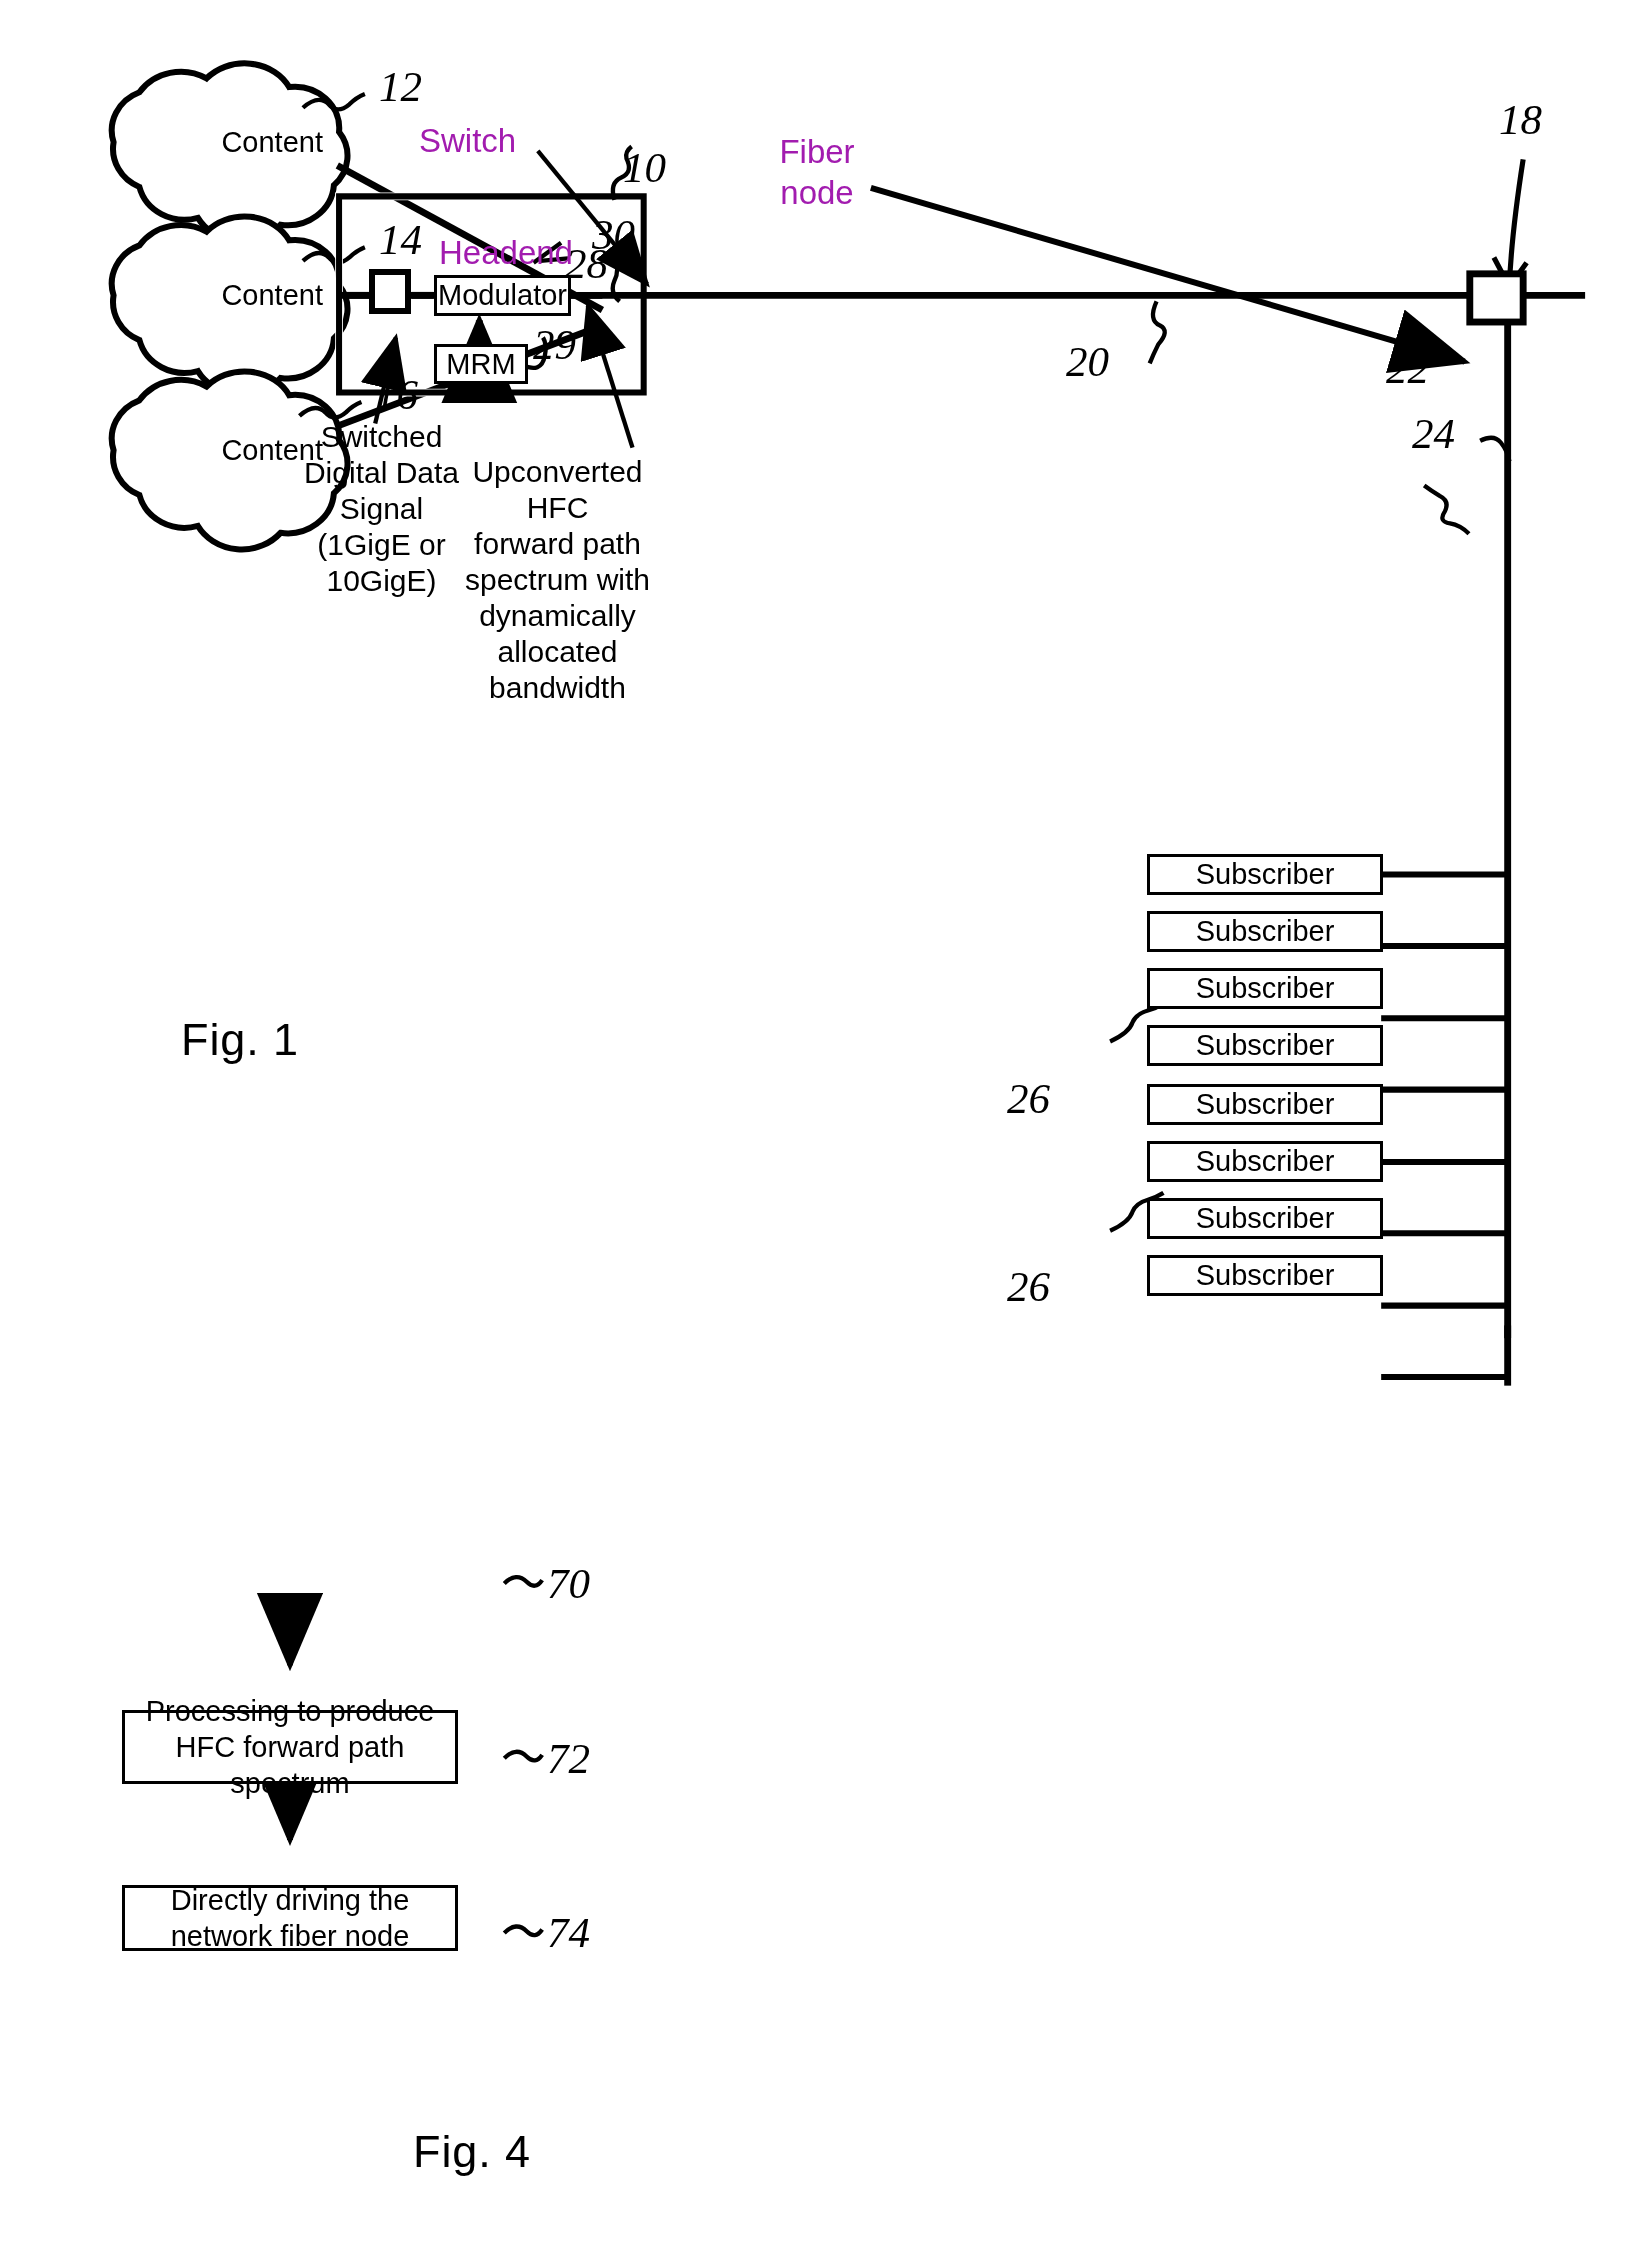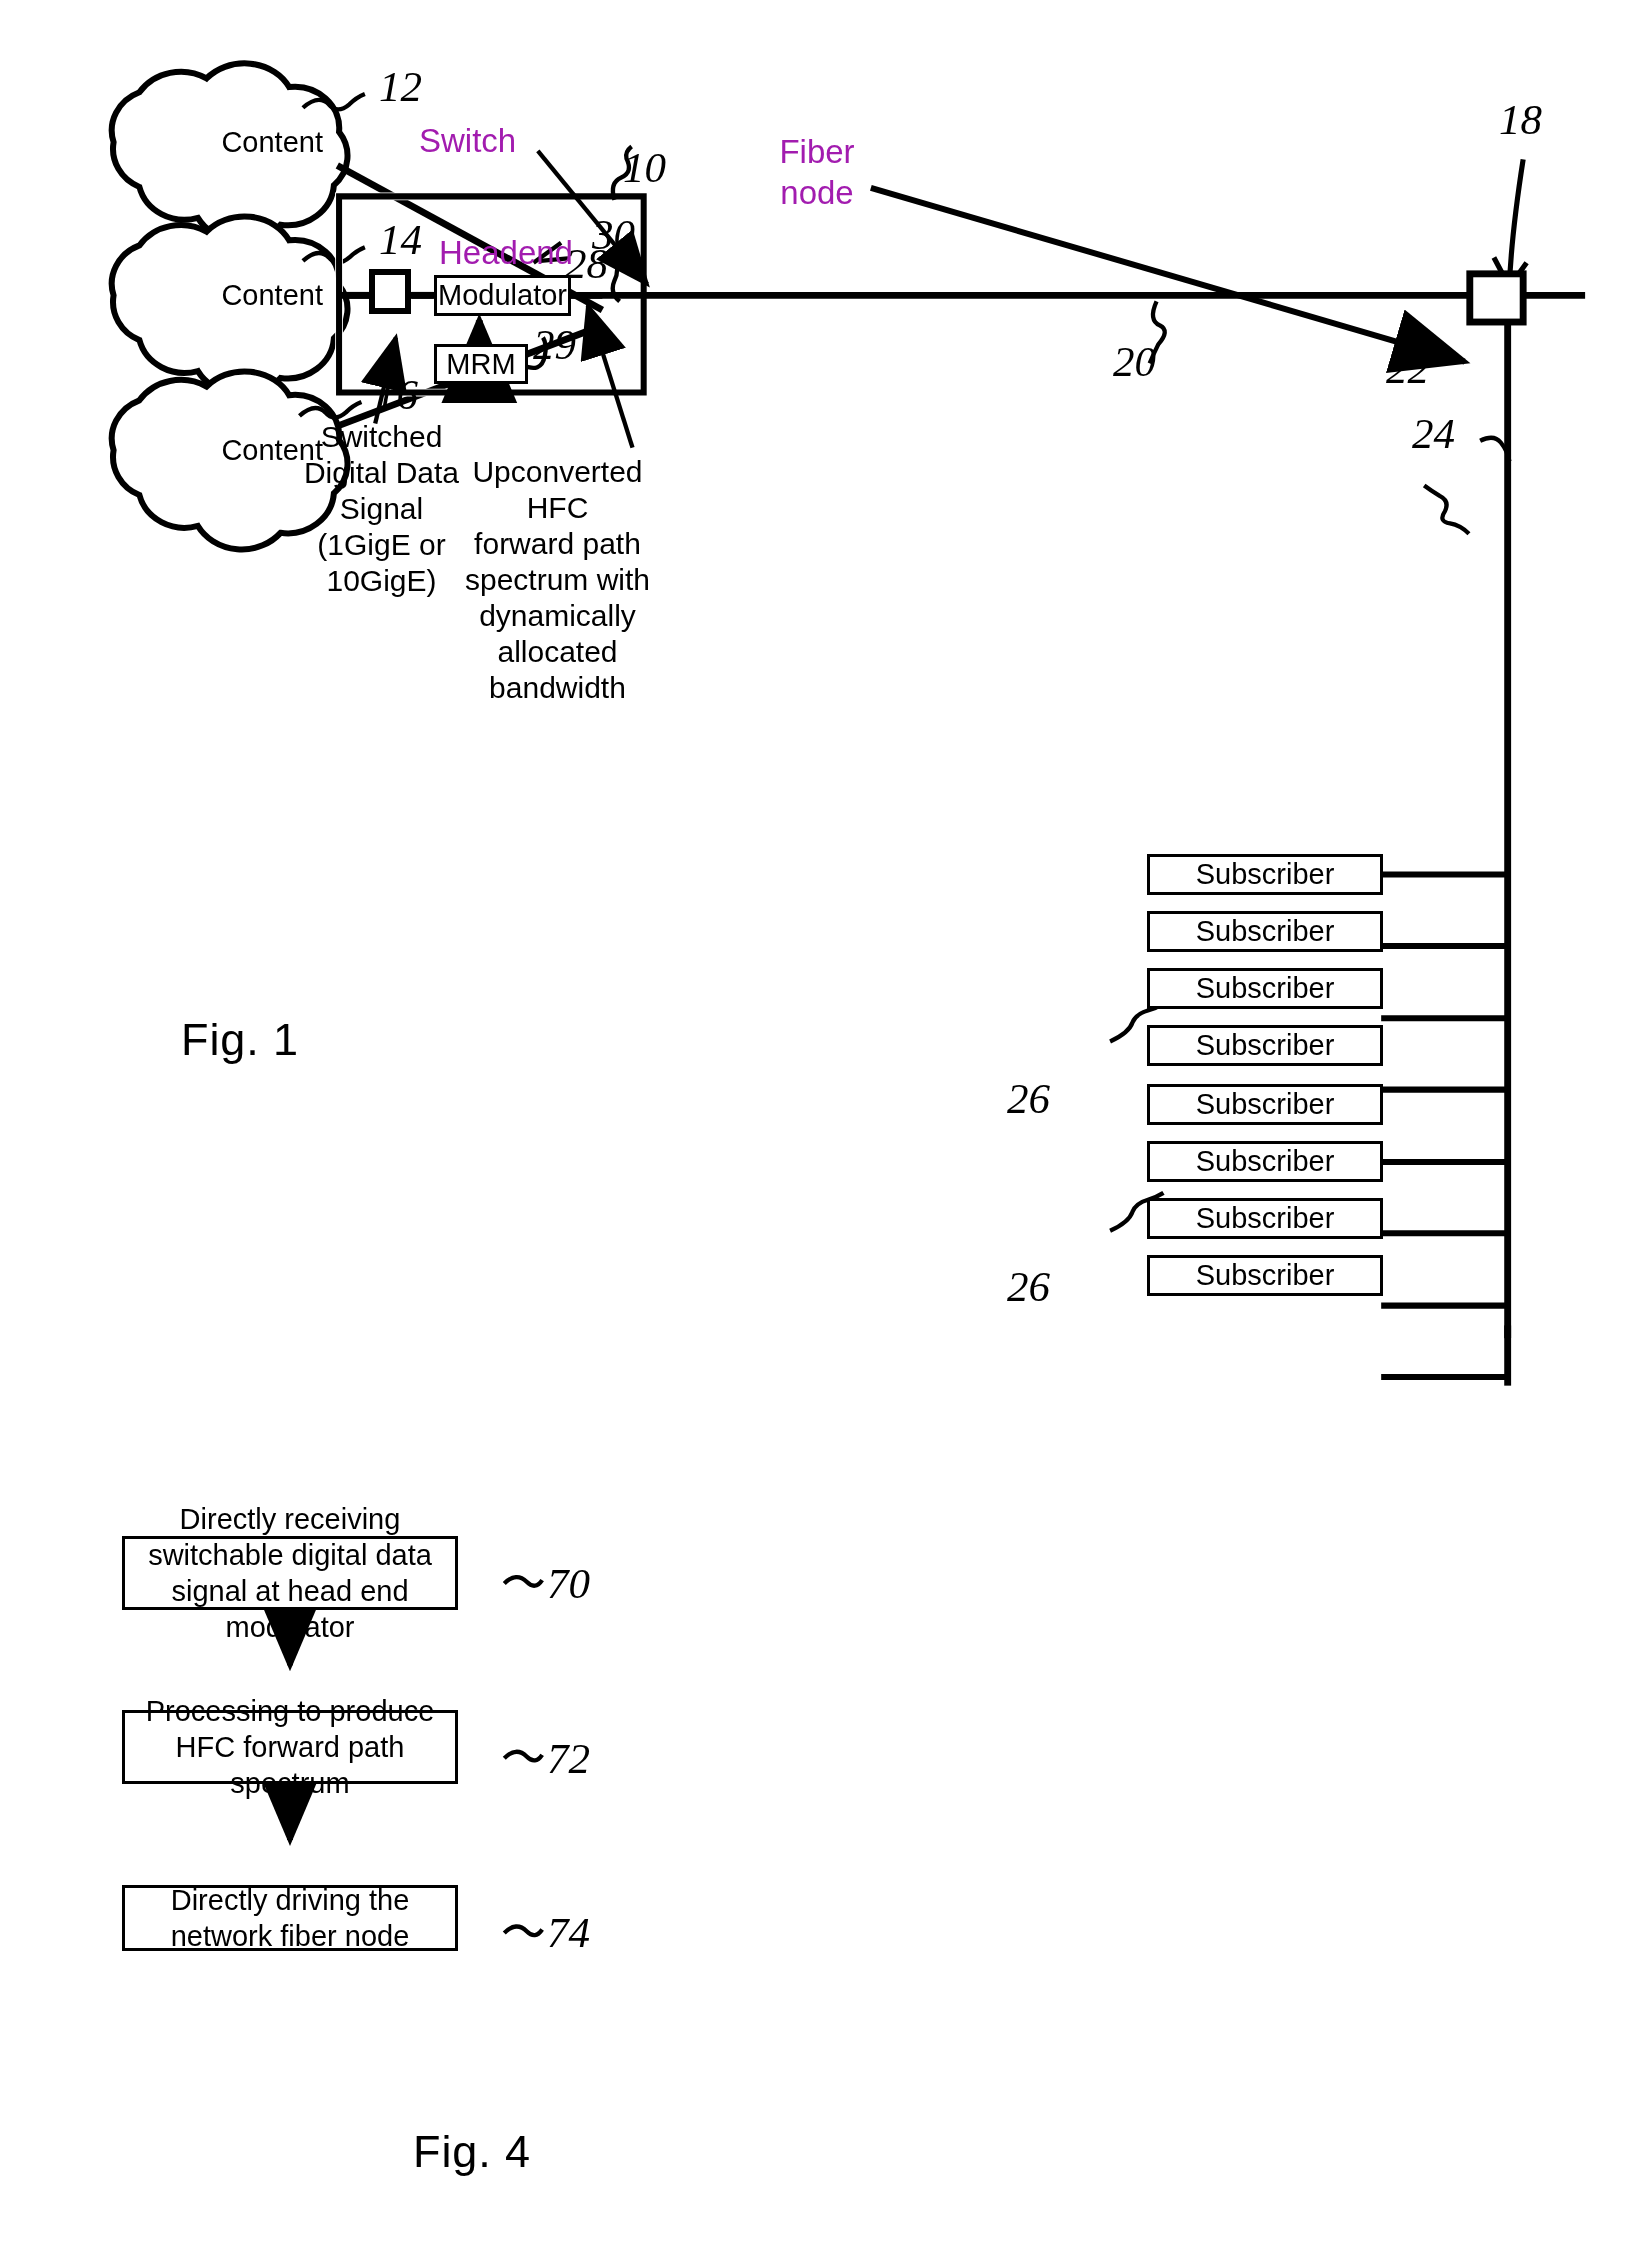--- a/index.html
+++ b/index.html
@@ -206,21 +206,21 @@
   <div class="cloud-text" style="left:116px; top:279px;">Content</div>
   <div class="cloud-text" style="left:116px; top:434px;">Content</div>
 
   <div class="hand" style="left:379px; top:62px;">12</div>
   <div class="hand" style="left:379px; top:215px;">14</div>
   <div class="hand" style="left:375px; top:370px;">16</div>
   <div class="hand" style="left:623px; top:143px;">10</div>
   <div class="hand" style="left:592px; top:210px;">30</div>
   <div class="hand" style="left:565px; top:231px;margin-top:8px;">28</div>
   <div class="hand" style="left:533px; top:320px;">29</div>
-  <div class="hand" style="left:1113px; top:337px;">20</div>
+  <div class="hand" style="left:1066px; top:337px;">20</div>
   <div class="hand" style="left:1499px; top:95px;">18</div>
   <div class="hand" style="left:1386px; top:344px;">22</div>
   <div class="hand" style="left:1412px; top:409px;">24</div>
   <div class="hand" style="left:1007px; top:1074px;">26</div>
   <div class="hand" style="left:1007px; top:1262px;">26</div>
   <div class="hand" style="left:547px; top:1559px;">70</div>
   <div class="hand" style="left:547px; top:1734px;">72</div>
   <div class="hand" style="left:547px; top:1908px;">74</div>
 
   <div class="lbl" style="left:439px; top:207px; font-size:33px;margin-top:27px;">Headend</div>
@@ -272,23 +272,20 @@
   </div>
   <div class="boxed" style="left:1147px; top:1198px; width:236px; height:41px;">
     <span>Subscriber</span>
   </div>
   <div class="boxed" style="left:1147px; top:1255px; width:236px; height:41px;">
     <span>Subscriber</span>
   </div>
 
   <div class="figlabel" style="left:181px; top:1014px;">Fig. 1</div>
 
-  <div class="boxed" style="left:122px; top:1536px; width:336px; height:74px; padding:0 13.8px;">
-    <span>Directly receiving switchable digital data signal at head end modulator</span>
-  </div>
   <div class="boxed" style="left:122px; top:1710px; width:336px; height:74px; padding:0 13.8px;">
     <span>Processing to produce HFC forward path spectrum</span>
   </div>
   <div class="boxed" style="left:122px; top:1885px; width:336px; height:66px; padding:0 13.8px;">
     <span>Directly driving the network fiber node</span>
   </div>
 
   <div class="figlabel" style="left:413px; top:2126px;">Fig. 4</div>
 
 </div>

